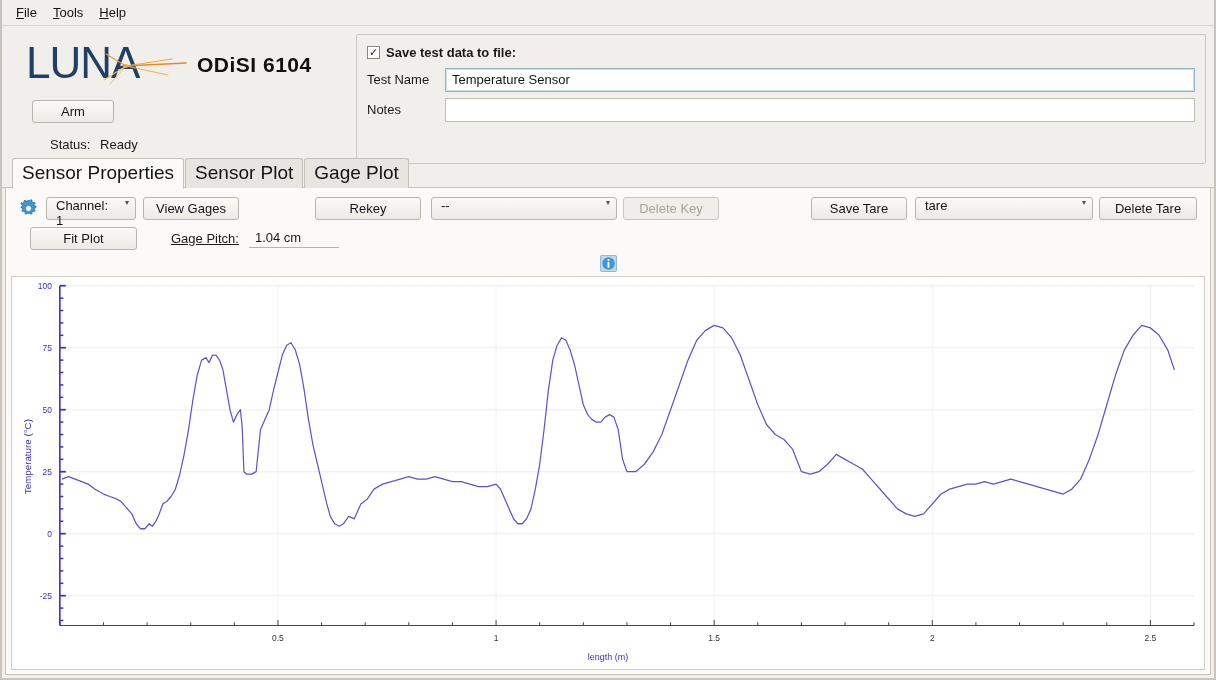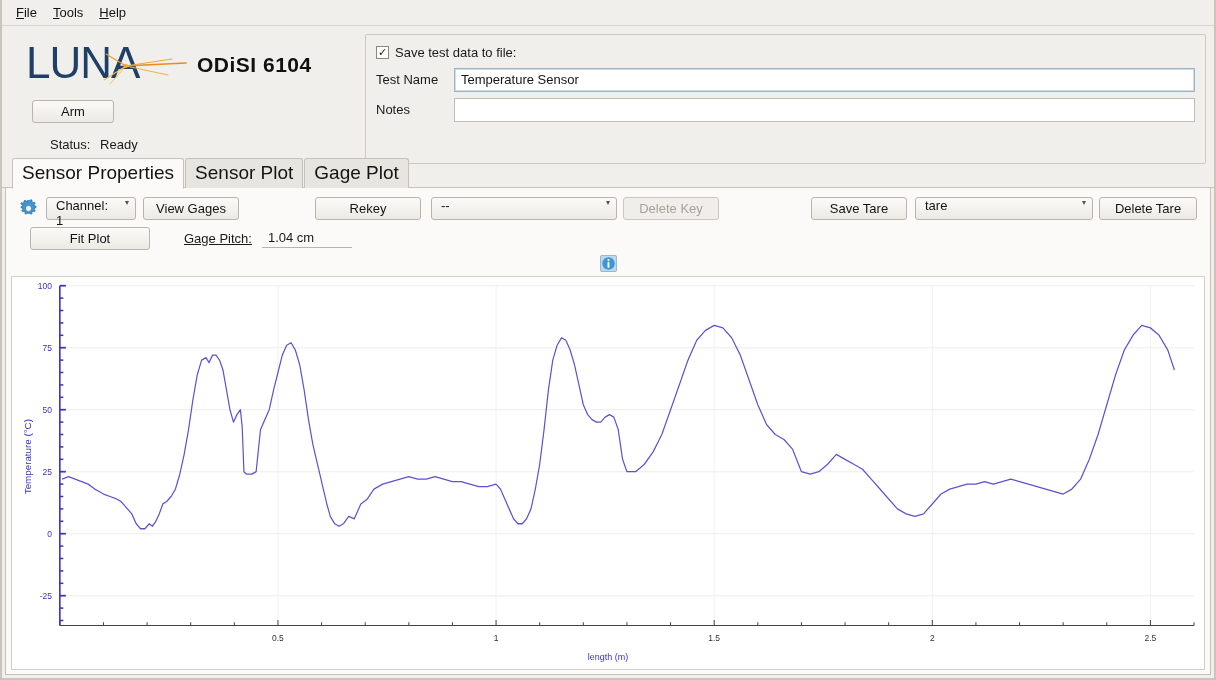--- a/index.html
+++ b/index.html
@@ -42,21 +42,20 @@
   }
   .menu-item u { text-decoration: underline; }
 
   
   .top-region {
     display: flex;
     padding: 6px 8px 2px 8px;
     flex: none;
     height: 140px;
     box-sizing: border-box;
-    gap: 9px;
   }
   .brand-col {
     width: 336px;
     flex: none;
     padding-left: 16px;
     box-sizing: border-box;
   }
   .logo-row {
     display: flex; align-items: center;
     height: 50px;
@@ -107,21 +106,21 @@
     border: 1px solid #8a8680;
     background: #ffffff;
     display: inline-flex;
     align-items: center; justify-content: center;
     font-size: 11px; line-height: 1;
     color: #1a1a1a;
     margin-right: 6px;
     cursor: pointer;
     box-sizing: border-box;
   }
-  .chk-label { font-size: 13px; cursor: default; }
+  .chk-label { font-size: 13px; cursor: default; font-weight: bold; }
   .field-row {
     display: flex; align-items: center;
     margin-top: 5px;
     height: 25px;
   }
   .field-label {
     width: 78px; flex: none;
     font-size: 13px;
   }
   .field-input {
@@ -243,21 +242,21 @@
     font-size: 13px;
     color: #141414;
     padding: 0 6px 0 9px;
     cursor: pointer;
     flex: none;
     box-sizing: border-box;
   }
   .combo .caret {
     font-size: 8px; color: #55514b; margin-left: 8px;
   }
-  .fit-btn { width: 120px; margin-left: 14px; }
+  .fit-btn { width: 107px; margin-left: 14px; }
   .gage-pitch-label { margin-left: 34px; font-size: 13px; text-decoration: underline; }
   .gage-pitch-value {
     margin-left: 10px;
     font-size: 13px;
     border-bottom: 1px solid #b9b5ad;
     padding: 1px 26px 2px 6px;
     min-width: 58px;
     display: inline-block;
   }
 

